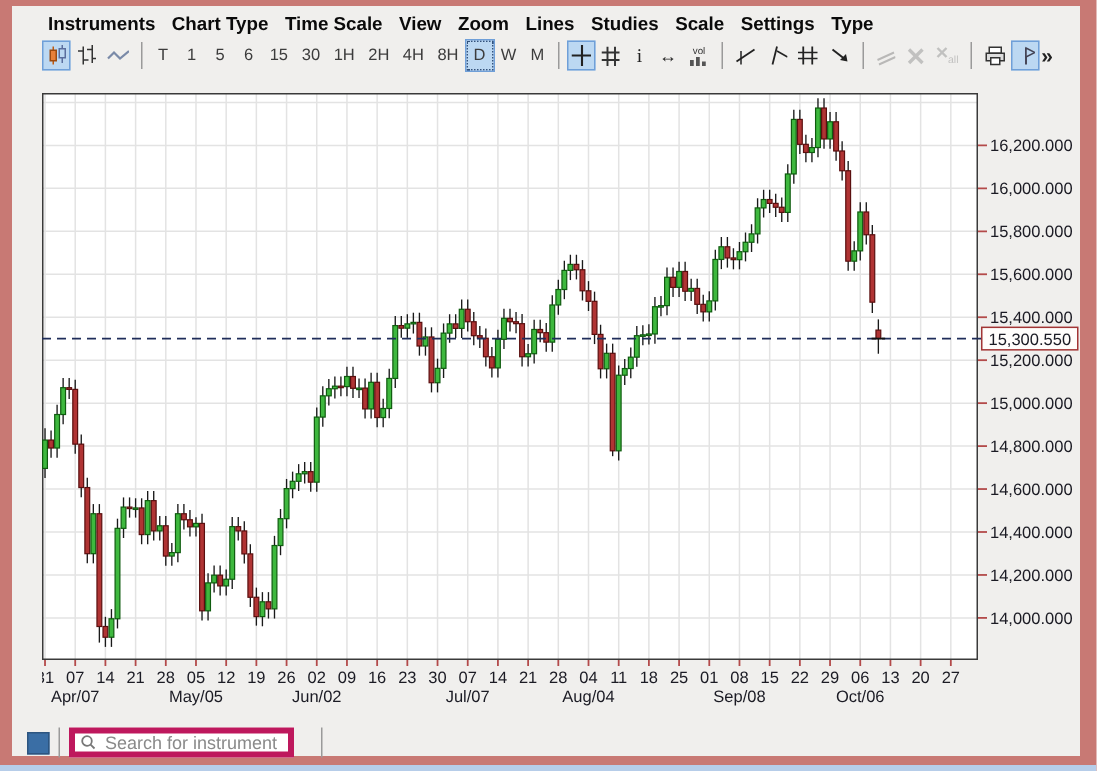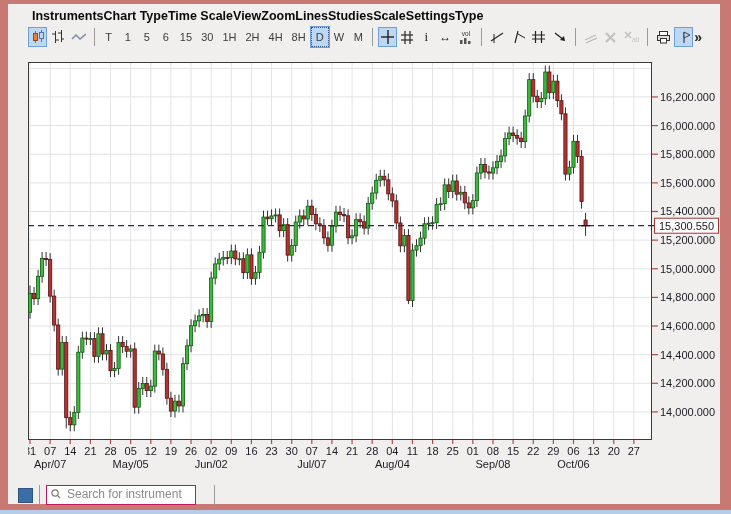--- a/index.html
+++ b/index.html
@@ -1,40 +1,40 @@
 <!DOCTYPE html>
 <html><head>
 <meta charset="utf-8">
 <style>
   html,body{margin:0;padding:0;}
   body{width:731px;height:514px;position:relative;font-family:"Liberation Sans",sans-serif;background:#c87974;overflow:hidden;}
   .bottom-strip{position:absolute;left:0;bottom:0;width:731px;height:4px;background:#b6cde9;}
   .window{position:absolute;left:8px;top:4px;width:712px;height:500px;background:#f0efed;}
   
-  .menubar{position:absolute;left:24px;top:3px;height:17px;display:flex;align-items:center;}
+  .menubar{position:absolute;left:24px;top:3px;height:17px;display:flex;gap:11px;align-items:center;}
   .menu-item{font-size:12.5px;font-weight:bold;color:#0a0a0a;white-space:nowrap;cursor:default;}
   
   .toolbar{position:absolute;left:20px;top:21px;right:4px;height:24px;display:flex;align-items:center;gap:1px;}
   .tb-btn{height:20px;min-width:18px;display:flex;align-items:center;justify-content:center;
           border:1px solid transparent;font-size:11px;color:#444;padding:0 2px;box-sizing:border-box;}
   .tb-btn.sel{background:#bcd8f2;border:1px solid #6f9fd8;}
   .tb-btn.sel-dotted{background:#bcd8f2;border:1px dotted #33517a;outline:1px solid #6f9fd8;}
   .tb-btn.disabled{opacity:.45;}
   .tb-sep{width:1px;height:18px;background:#9a9a9a;margin:0 4px;}
   .tf{font-size:11px;color:#3c3c3c;padding:0 3.5px;}
   .tb-chevron{margin-left:auto;font-size:14px;font-weight:bold;color:#222;padding-right:14px;}
   
   .chart-title{position:absolute;left:22px;top:45px;font-size:11px;color:#2e2e38;}
   
   #chart-svg{position:absolute;left:20px;top:58px;}
   
   .statusbar{position:absolute;left:4px;top:480px;right:4px;height:22px;display:flex;align-items:center;}
   .blue-square{width:13px;height:13px;background:#3a6ea5;border:1px solid #2d5580;margin-left:6px;}
   .sb-sep{width:1px;height:20px;background:#9a9a9a;margin:0 6px;}
-  .search-box{width:150px;height:20px;background:#fff;border:1px solid #be185d;display:flex;align-items:flex-start;box-sizing:border-box;}
+  .search-box{width:150px;height:20px;background:#fff;border:4px solid #be185d;display:flex;align-items:center;box-sizing:border-box;}
   .search-box input{border:none;outline:none;flex:1;font-size:12px;color:#333;font-family:"Liberation Sans",sans-serif;background:transparent;min-width:0;}
   .search-box input::placeholder{color:#8a8a8a;}
   .datetime{font-size:12.5px;font-weight:bold;color:#0a0a0a;margin-left:2px;}
   .ico{display:block;}
 </style>
 </head>
 <body>
 
 <div class="window">
 

